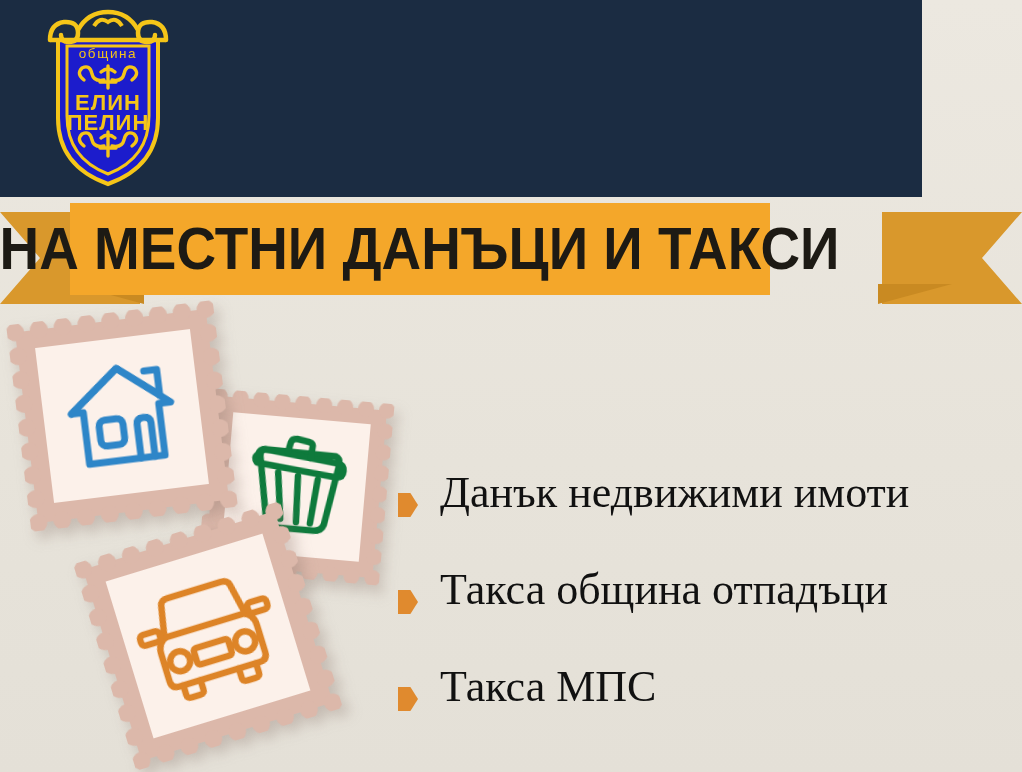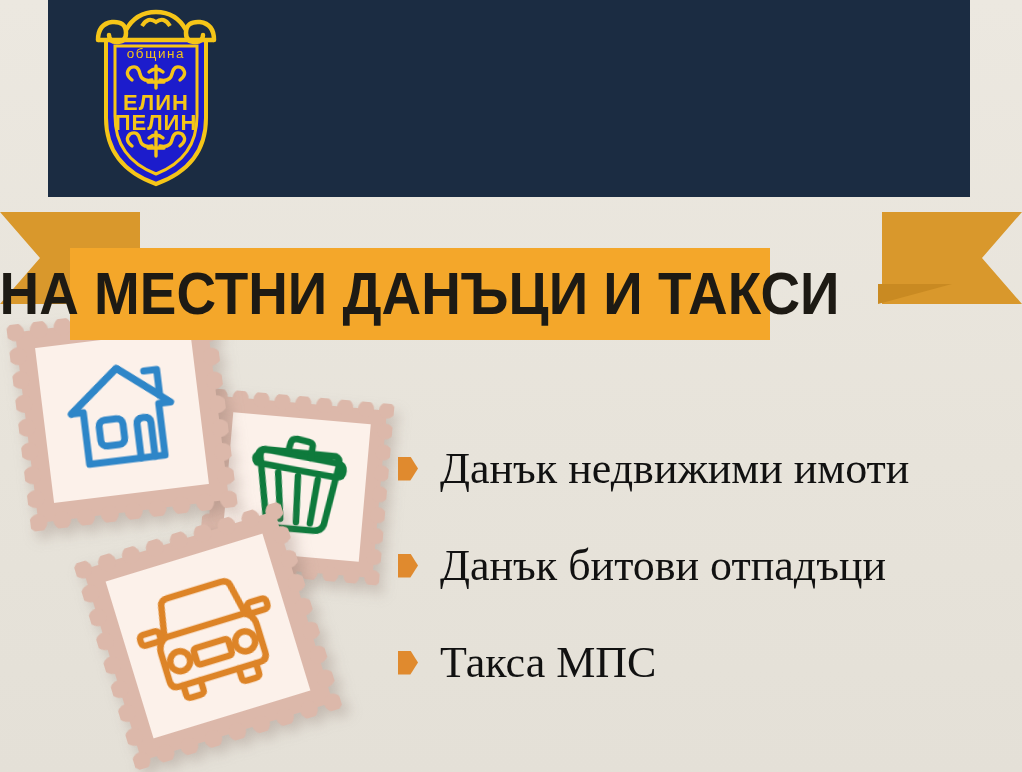--- a/index.html
+++ b/index.html
@@ -6,21 +6,21 @@
   body{
     width:1022px;height:772px;overflow:hidden;
     background:#e9e5dd;
     font-family:"Liberation Sans", sans-serif;
     position:relative;
   }
   #stage{position:absolute;inset:0;width:1022px;height:772px;overflow:hidden;
     background:linear-gradient(180deg,#ece8e0 0%,#e7e3da 60%,#e4e0d7 100%);}
 
   
-  .header{position:absolute;left:0;top:0;width:922px;height:197px;background:#1b2c42;z-index:5;margin-left:48px;}
+  .header{position:absolute;left:0;top:0;width:922px;height:197px;background:#1b2c42;z-index:5;}
   .logo-wrap{position:absolute;left:28px;top:6px;width:160px;height:185px;}
   .title-block{position:absolute;left:190px;top:16px;width:820px;text-align:center;}
   .title-line{
     color:#ffffff;font-weight:700;
     font-family:"Liberation Sans", sans-serif;
     font-size:63px;line-height:74px;letter-spacing:1px;
     transform:scaleX(.92);transform-origin:center;
     white-space:nowrap;
   }
 
@@ -28,30 +28,30 @@
   .ribbon{position:absolute;left:0;top:196px;width:1022px;height:112px;z-index:6;}
   .tail{position:absolute;top:16px;height:92px;background:#d9982c;}
   .tail.left{left:0;width:140px;
     clip-path:polygon(0 0,140px 0,140px 92px,0 92px,40px 46px);}
   .tail.right{right:0;width:140px;
     clip-path:polygon(0 0,140px 0,100px 46px,140px 92px,0 92px);}
   .tail-shade{position:absolute;top:88px;height:20px;background:#c98a22;}
   .tail-shade.left{left:70px;width:74px;clip-path:polygon(0 0,74px 0,74px 20px,0 0);}
   .tail-shade.right{right:70px;width:74px;clip-path:polygon(0 0,74px 0,74px 0,0 20px);}
   .band{position:absolute;left:70px;top:7px;width:700px;height:92px;background:#f4a72a;
-        display:flex;align-items:center;justify-content:center;margin-top:45px;}
+        display:flex;align-items:center;justify-content:center;}
   .band-text{
     color:#1d1a14;font-weight:700;font-size:59px;line-height:59px;
     font-family:"Liberation Sans", sans-serif;
     transform:scaleX(.93);letter-spacing:0px;white-space:nowrap;
   }
 
   
   .list{position:absolute;left:398px;top:420px;width:610px;z-index:4;}
-  .li{position:relative;height:97px;display:flex;align-items:center;}
+  .li{position:relative;height:97px;display:flex;align-items:flex-end;}
   .bullet{width:20px;height:24px;flex:0 0 20px;background:#e08a2e;margin-right:22px;
     clip-path:polygon(0 0,62% 0,100% 50%,62% 100%,0 100%);}
   .li-text{font-family:"Liberation Serif", serif;font-size:44px;color:#111111;
     line-height:48px;white-space:nowrap;}
 </style>
 </head>
 <body>
 
 <div id="stage">
 
@@ -258,21 +258,21 @@
     </svg>
   </div>
 
   <div class="list">
     <div class="li">
       <span class="bullet"></span>
       <span class="li-text">Данък недвижими имоти</span>
     </div>
     <div class="li">
       <span class="bullet"></span>
-      <span class="li-text">Данък битови отпадъци</span>
+      <span class="li-text">Такса община отпадъци</span>
     </div>
     <div class="li">
       <span class="bullet"></span>
       <span class="li-text">Такса МПС</span>
     </div>
   </div>
 
 </div>
 
 </body></html>

